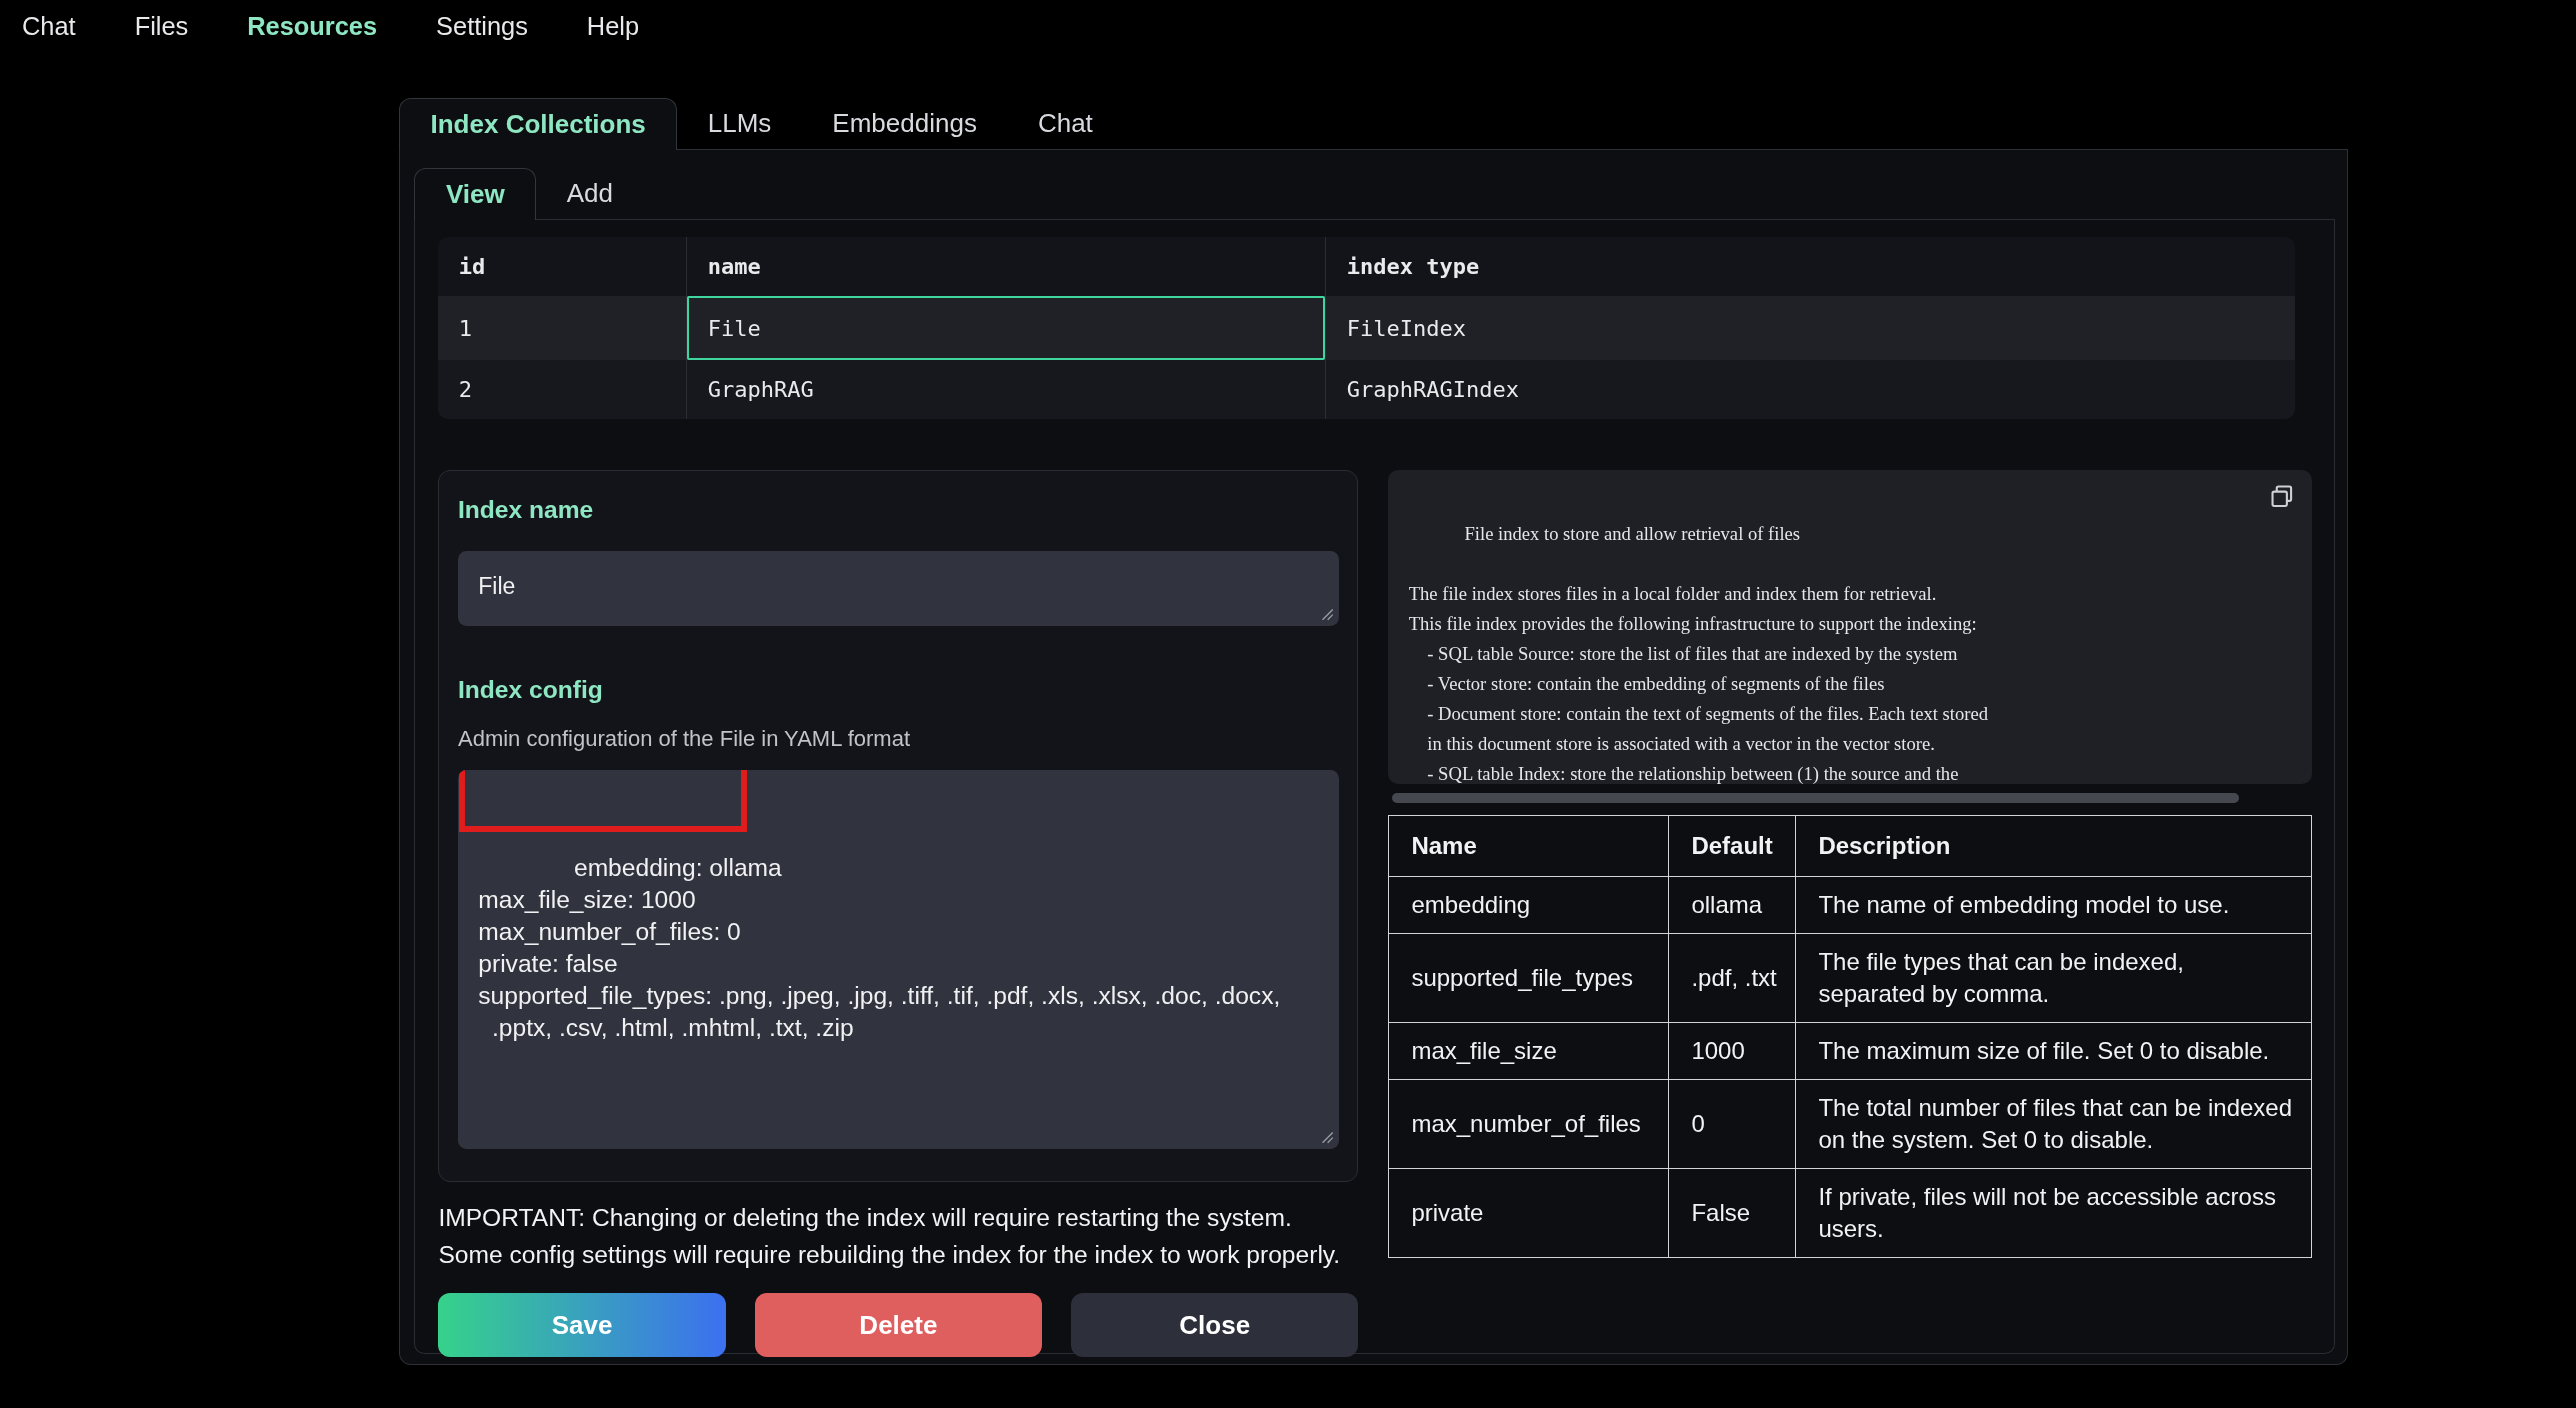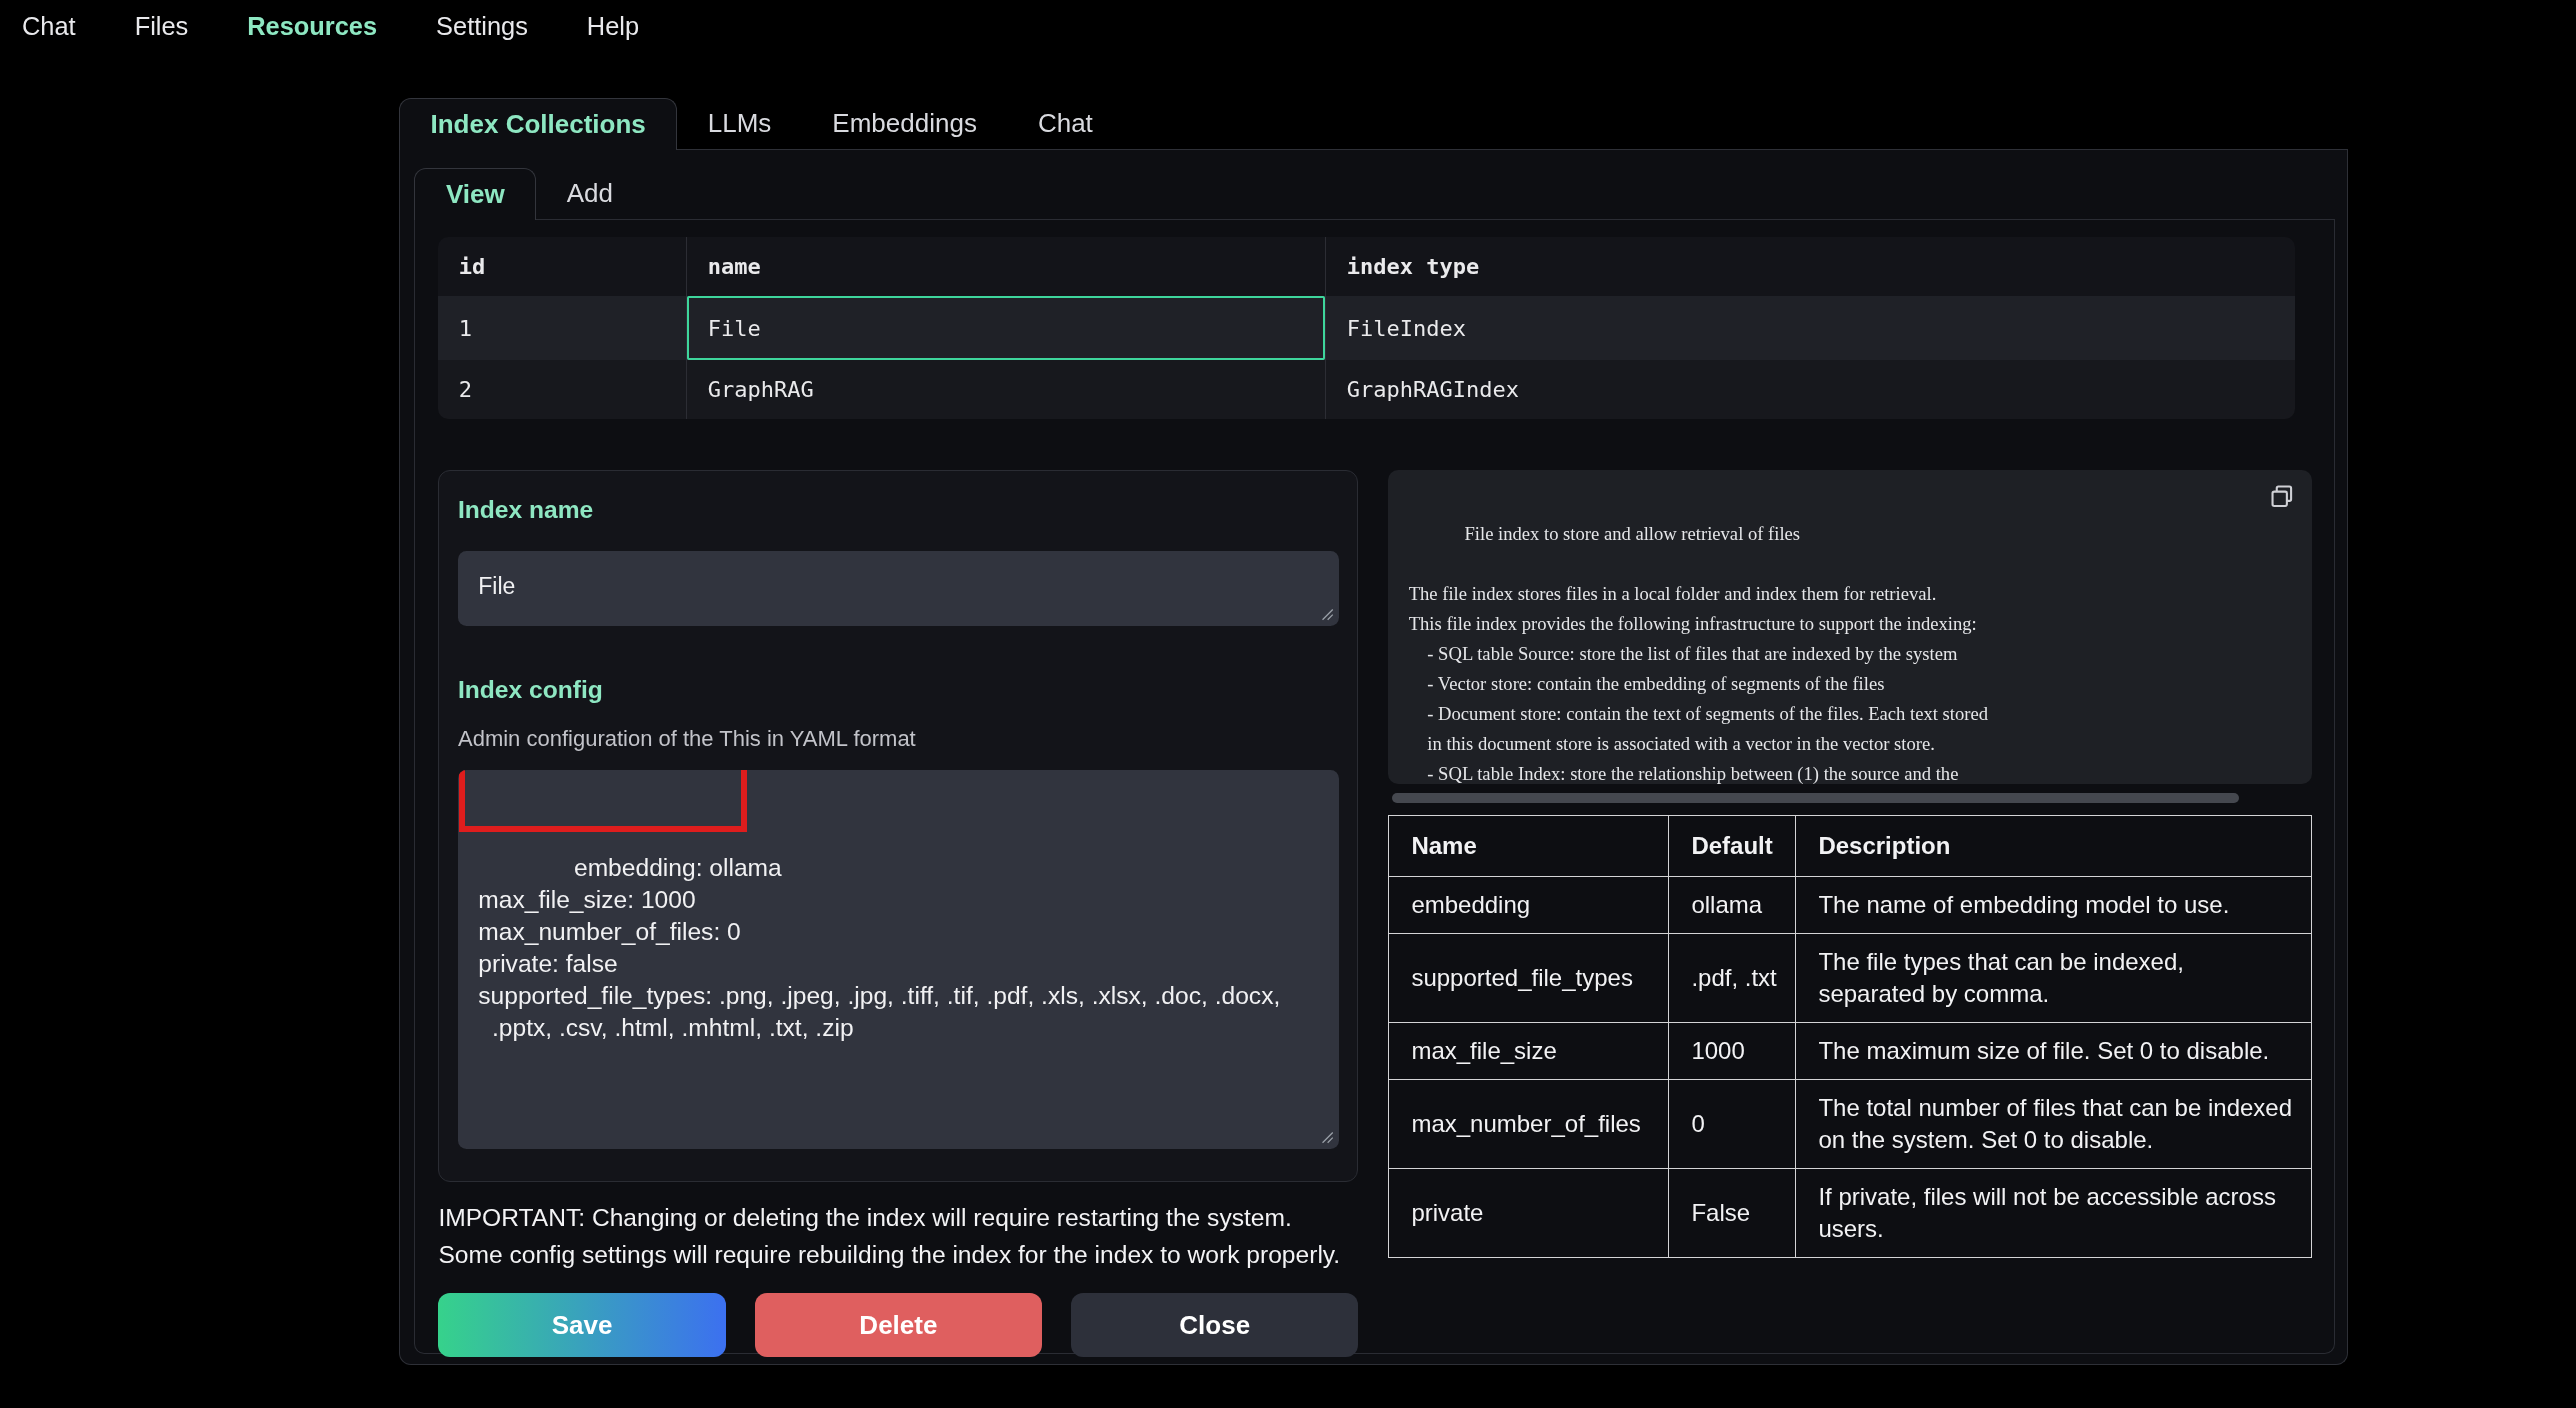--- a/index.html
+++ b/index.html
@@ -214,21 +214,21 @@
             <div class="field-label">Index name</div>
 
             <div class="ta ta1">
               <span>File</span>
               <svg class="resize-handle" width="13.6" height="13.6" viewBox="0 0 16 16">
                 <path d="M15 3 L3 15 M15 9 L9 15" stroke="#9aa0a8" stroke-width="1.5" fill="none"></path>
               </svg>
             </div>
 
             <div class="field-label label2">Index config</div>
-            <div class="help">Admin configuration of the This in YAML format</div>
+            <div class="help">Admin configuration of the File in YAML format</div>
 
             <div class="ta ta2">
               <div class="redbox"></div>
               <span>embedding: ollama
 max_file_size: 1000
 max_number_of_files: 0
 private: false
 supported_file_types: .png, .jpeg, .jpg, .tiff, .tif, .pdf, .xls, .xlsx, .doc, .docx,
   .pptx, .csv, .html, .mhtml, .txt, .zip</span>
               <svg class="resize-handle" width="13.6" height="13.6" viewBox="0 0 16 16">

